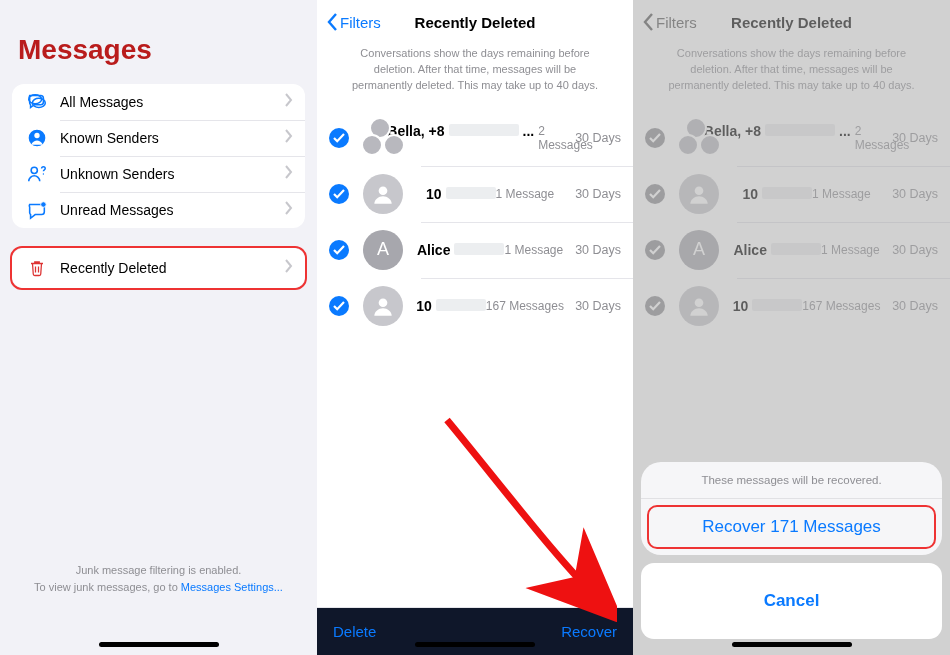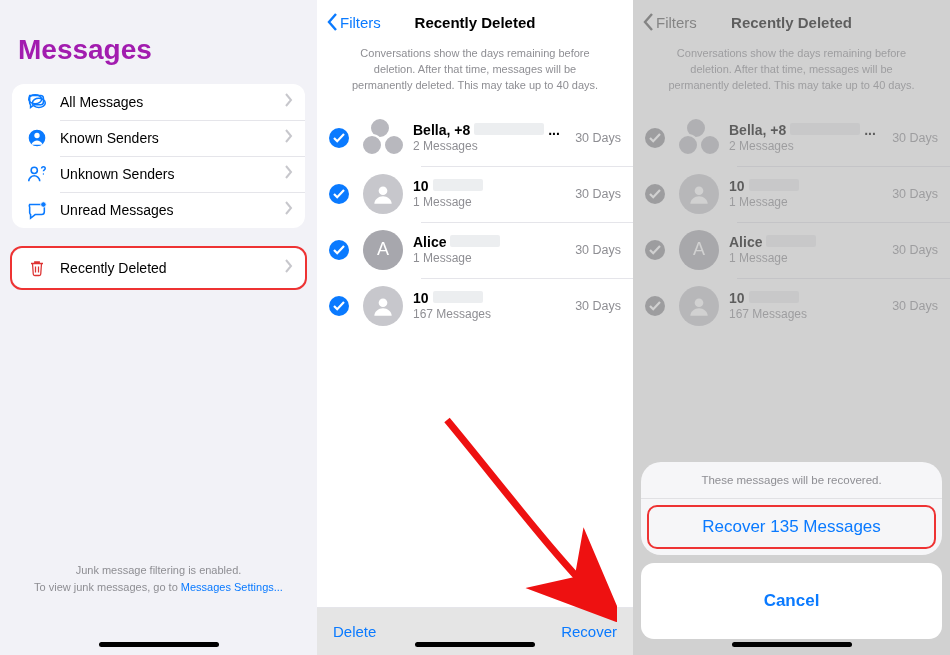--- a/index.html
+++ b/index.html
@@ -4,21 +4,21 @@
 <style>
   * { box-sizing: border-box; margin: 0; padding: 0; }
   html, body { width: 950px; height: 655px; font-family: -apple-system, "Helvetica Neue", Arial, sans-serif; background: #fff; }
   .stage { position: relative; width: 950px; height: 655px; display: flex; overflow: hidden; }
   .pane { position: relative; height: 655px; background: #f2f2f7; overflow: hidden; }
   .pane1 { width: 317px; }
   .pane2 { width: 316px; background: #fff; }
   .pane3 { width: 317px; }
 
   
-  .p1-title { font-size: 28px; font-weight: 700; color: #a21caf; padding: 34px 18px 18px 18px; }
+  .p1-title { font-size: 28px; font-weight: 700; color: #b91c1c; padding: 34px 18px 18px 18px; }
   .list-card { background: #fff; border-radius: 12px; margin: 0 12px 18px 12px; overflow: hidden; }
   .list-row { display: flex; align-items: center; height: 36px; padding: 0 12px 0 14px; position: relative; }
   .list-row + .list-row::before { content: ""; position: absolute; left: 48px; right: 0; top: 0; height: 1px; background: #e5e5ea; }
   .row-icon { width: 22px; height: 22px; margin-right: 12px; display:flex; align-items:center; justify-content:center; }
   .row-label { flex: 1; font-size: 14px; color: #000; }
   .chev { color: #c7c7cc; }
   .highlight-card { border: 2px solid #e33; border-radius: 12px; margin: 0 10px; }
   .highlight-card .list-row { height: 40px; }
   .trash { color: #d23; }
   .p1-footnote { position:absolute; bottom:60px; left:0; right:0; text-align:center; font-size:11px; color:#8e8e93; line-height:1.5; padding:0 20px; }
@@ -33,28 +33,28 @@
   .conv-row { display:flex; align-items:center; height:56px; padding:0 12px 0 12px; position:relative; }
   .conv-row + .conv-row::before { content:""; position:absolute; left:104px; right:0; top:0; height:1px; background:#e5e5ea; }
   .sel { width:20px; height:20px; border-radius:50%; background:#0a7aff; margin-right:14px; flex:none; display:flex; align-items:center; justify-content:center; }
   .sel svg { display:block; }
   .avatar { width:40px; height:40px; border-radius:50%; background:#c7c7cc; margin-right:10px; flex:none; display:flex; align-items:center; justify-content:center; position:relative; overflow:visible; }
   .avatar.grey { background:#a7a7ad; color:#fff; font-size:18px; font-weight:500; }
   .avatar.group .mini { position:absolute; width:22px; height:22px; border-radius:50%; background:#b8b8be; border:2px solid #fff; }
   .avatar.group .mini.m1 { top:-1px; left:6px; }
   .avatar.group .mini.m2 { bottom:2px; left:-2px; }
   .avatar.group .mini.m3 { bottom:2px; right:-2px; }
-  .conv-main { flex:1; min-width:0; display:flex; flex-direction:column; justify-content:center; }
+  .conv-main { flex:1; min-width:0; display:flex; flex-direction:row; justify-content:center; }
   .conv-top { display:flex; align-items:baseline; }
   .conv-name { font-size:14px; font-weight:600; color:#000; white-space:nowrap; }
   .blur { display:inline-block; height:12px; background:#eceef0; border-radius:2px; vertical-align:middle; }
   .conv-sub { font-size:12px; color:#8e8e93; margin-top:1px; }
   .conv-days { font-size:12.5px; color:#8e8e93; margin-left:8px; white-space:nowrap; }
   .conv-dots { font-size:14px; font-weight:700; color:#000; margin:0 4px; }
-  .toolbar { position:absolute; bottom:0; left:0; right:0; height:48px; border-top:1px solid #e5e5ea; display:flex; align-items:center; justify-content:space-between; padding:0 16px; background:#e5e5e5; }
+  .toolbar { position:absolute; bottom:0; left:0; right:0; height:48px; border-top:1px solid #e5e5ea; display:flex; align-items:center; justify-content:space-between; padding:0 16px; background:#0f172a; }
   .toolbar span { font-size:15px; color:#0a7aff; }
 
   
   .arrow-svg { position:absolute; pointer-events:none; }
 
   
   .pane3 .navbar { opacity:0.55; }
   .pane3 .nav-back { color:#555; }
   .pane3 .info-text { opacity:0.55; }
   .pane3 .conv-row { opacity:0.55; }
@@ -366,21 +366,21 @@
             </div>
             <div class="conv-days">30 Days</div>
           </div>
         </div>
       <div class="dim-overlay"></div>
 
       <div class="action-sheet">
         <div class="sheet-group">
           <div class="sheet-title">These messages will be recovered.</div>
           <div class="sheet-highlight">
-            <div class="sheet-btn">Recover 135 Messages</div>
+            <div class="sheet-btn">Recover 171 Messages</div>
           </div>
         </div>
         <div class="sheet-group cancel-group">
           <div class="sheet-btn">Cancel</div>
         </div>
       </div>
       <div class="home-bar"></div>
     </div>
   </div>
 

